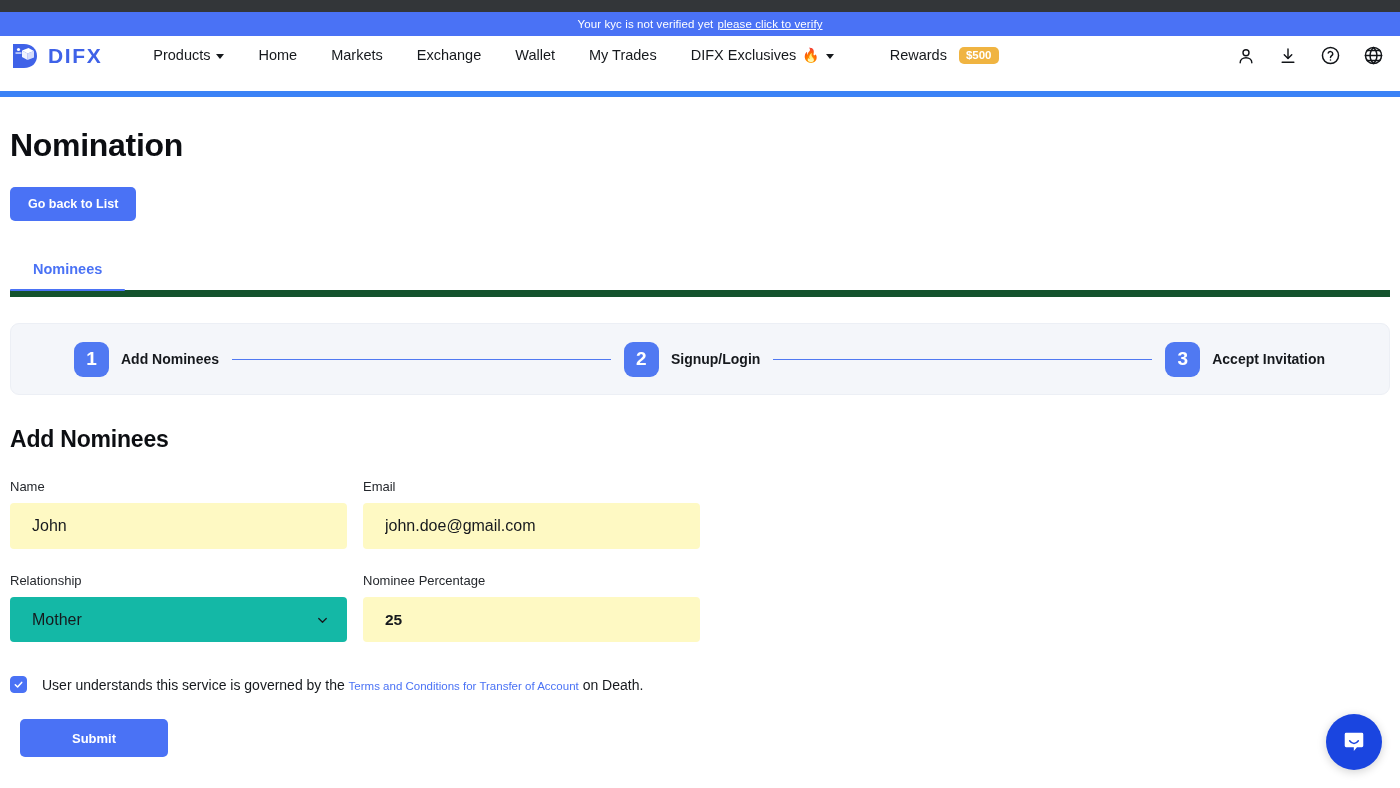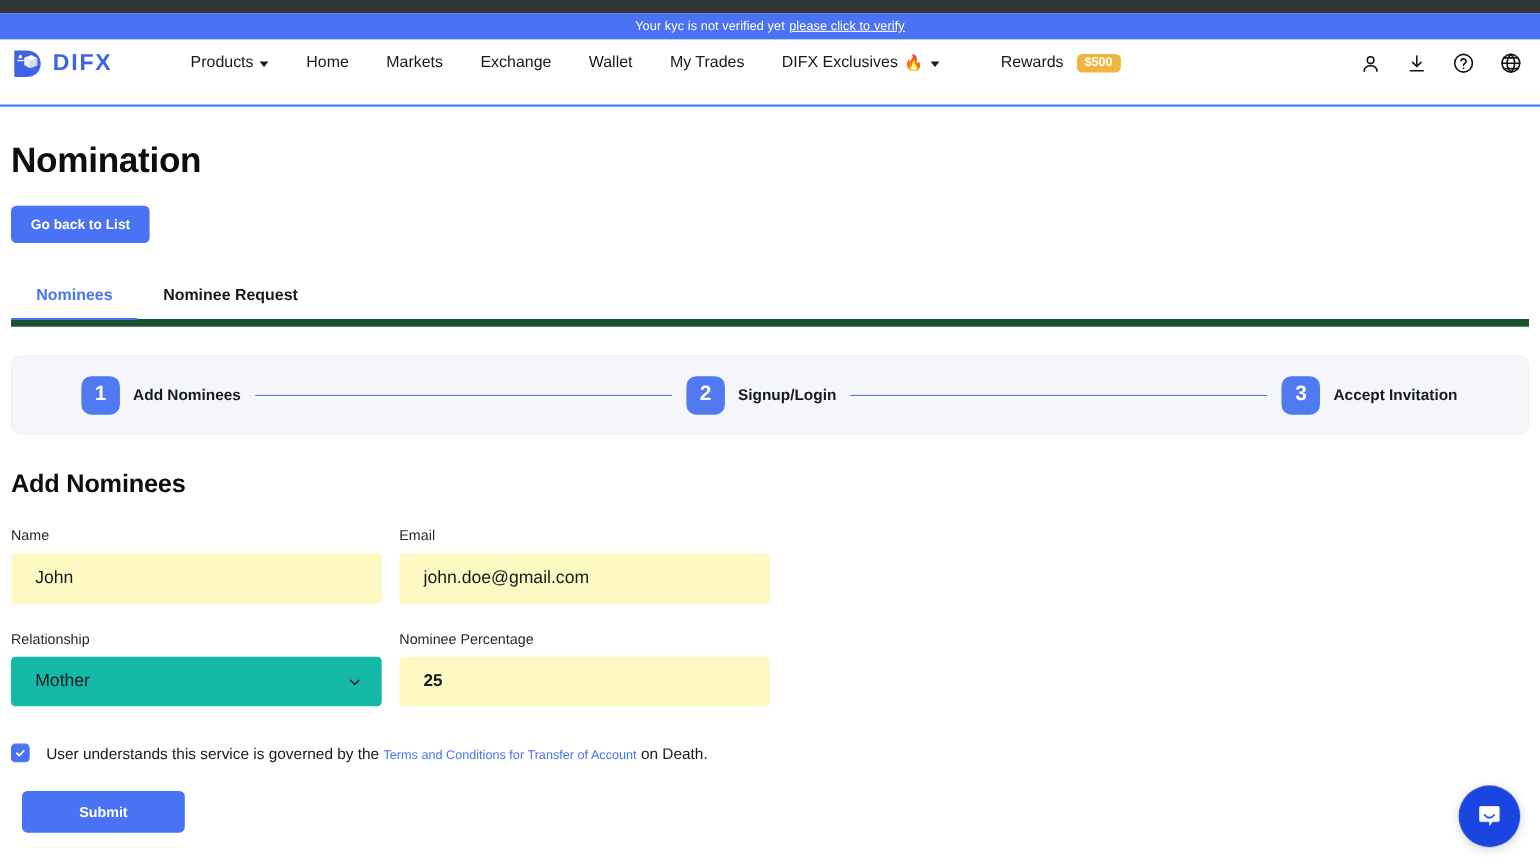--- a/index.html
+++ b/index.html
@@ -37,25 +37,24 @@
     color: #ffffff;
     text-decoration: underline;
     margin-left: 4px;
     cursor: pointer;
   }
 
   
   .header {
     height: 61px;
     background: #ffffff;
-    border-bottom: 2px solid #3b82f6;
+    border-bottom: 6px solid #3b82f6;
     display: flex;
     align-items: center;
     padding: 0 14px 16px 10px;
-    gap: 20px;
   }
 
   .logo-wrap {
     display: flex;
     align-items: center;
     gap: 8px;
     margin-right: 34px;
     cursor: pointer;
   }
   .logo-mark { width: 30px; height: 30px; display: block; }
@@ -420,21 +419,20 @@
 
 <div class="page">
 
   <h1 class="page-title">Nomination</h1>
 
   <button class="btn-back">Go back to List</button>
 
   
   <div class="tabs">
     <div class="tab active">Nominees</div>
-    <div class="tab">Nominee Request</div>
   </div>
 
   
   <div class="stepper">
     <div class="step">
       <div class="step-num">1</div>
       <div class="step-label">Add Nominees</div>
     </div>
     <div class="step-line"></div>
     <div class="step">

